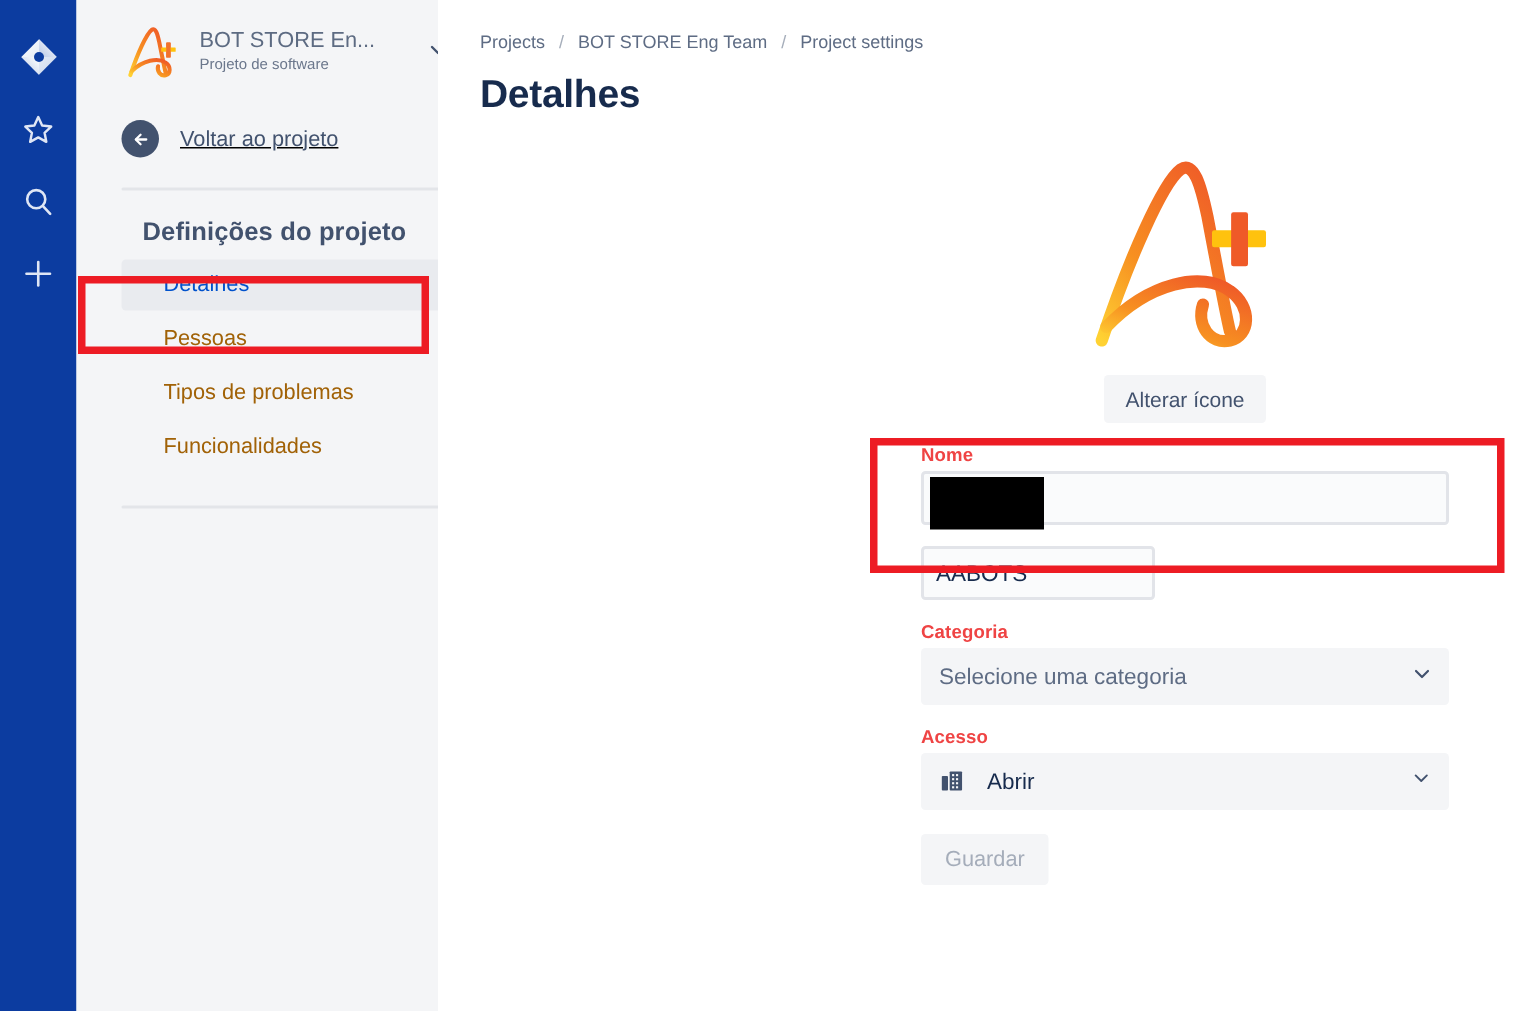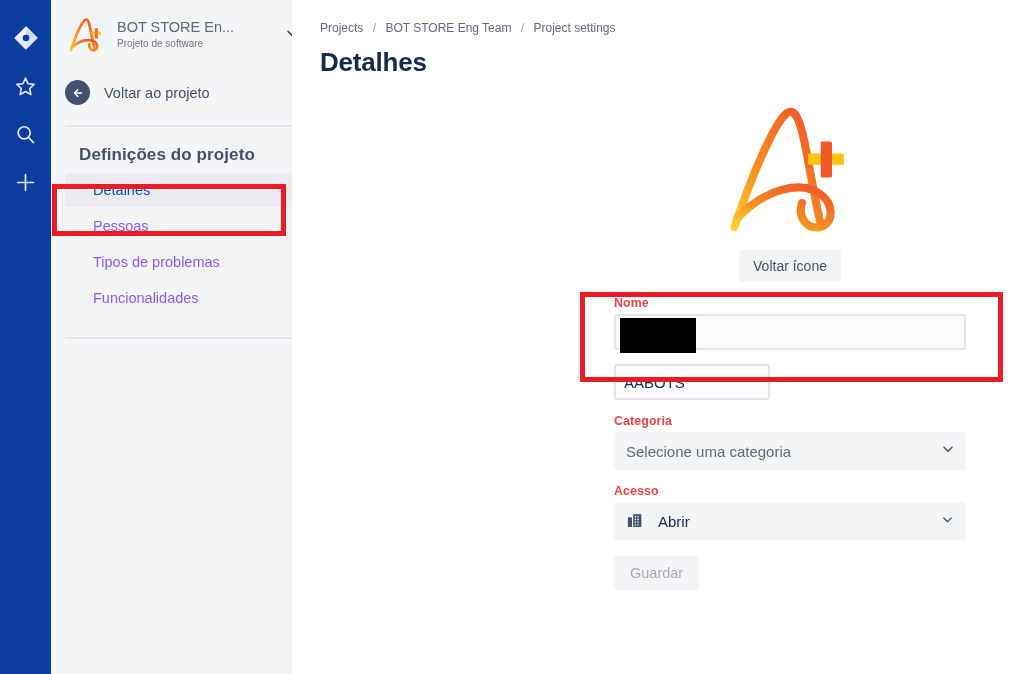--- a/index.html
+++ b/index.html
@@ -28,60 +28,61 @@
   #rail-star { margin-top: 8px; }
   #rail-search { margin-top: 8px; }
   #rail-plus { margin-top: 8px; }
 
   
   #sidebar {
     position: absolute; left: 51px; top: 0;
     width: 264px; height: 674px;
     background: #f4f5f7;
     border-right: 1px solid #e6e7ea;
+    padding-left: 16px;
   }
   #project-header {
     display: flex; align-items: center;
     padding: 14px 12px 10px 14px;
     cursor: pointer;
   }
   #project-avatar { width: 42px; height: 42px; flex: 0 0 42px; }
   #project-meta { margin-left: 10px; flex: 1 1 auto; min-width: 0; }
   #project-name {
     font-size: 14.5px; color: #5d6b82; line-height: 17px;
     white-space: nowrap; overflow: hidden;
   }
   #project-type {
     font-size: 10px; color: #6b778c; line-height: 16px;
     white-space: nowrap; overflow: hidden;
   }
   #project-chevron { flex: 0 0 18px; margin-left: 4px; color: #42526e; }
 
   #back-row {
     display: flex; align-items: center;
-    margin: 8px 0 0 14px; padding: 6px 0; cursor: pointer;
+    margin: 8px 0 0 14px; padding: 6px 0; cursor: pointer; text-decoration: underline;
   }
   #back-circle {
     width: 25px; height: 25px; border-radius: 50%;
     background: #42526e; display: flex; align-items: center; justify-content: center;
     flex: 0 0 25px;
   }
   #back-label { margin-left: 14px; font-size: 14.5px; color: #42526e; }
 
   .sb-divider {
     height: 2px; background: #e3e5e9; border-radius: 1px;
     margin: 14px 18px 0 14px;
   }
   #settings-heading {
     font-size: 17px; font-weight: bold; color: #42526e;
     padding: 18px 0 6px 28px; letter-spacing: .1px;
   }
   .nav-item {
     height: 34px; display: flex; align-items: center;
-    padding-left: 28px; font-size: 14.5px; color: #8b5cf6;
+    padding-left: 28px; font-size: 14.5px; color: #a16207;
     margin: 2px 14px 2px 14px; border-radius: 3px; cursor: pointer;
   }
   .nav-item.selected { background: #e9ebef; color: #0052cc; }
 
   
   #main { position: absolute; left: 292px; top: 0; right: 0; bottom: 0; background: #fff; }
   #breadcrumb {
     position: absolute; left: 28px; top: 21px;
     font-size: 12px; color: #5e6c84; white-space: nowrap;
   }
@@ -286,21 +287,21 @@
               </linearGradient>
             </defs>
             <g fill="none" stroke="url(#aGradBig)" stroke-width="5.4" stroke-linecap="round" stroke-linejoin="round">
               <path d="M13 88 C25 52 40 18 48 12 C54 8 57 19 60 33 C64 54 68 76 70 84"></path>
               <path d="M15 82 C34 62 58 57 70 66 C80 73 79 86 70 88 C61 90 55 81 58 72"></path>
             </g>
             <rect x="62" y="39" width="24" height="7.5" rx="1" fill="#ffc20e"></rect>
             <rect x="70.5" y="31" width="7.5" height="24" rx="1" fill="#ef5a28"></rect>
           </svg>
         </div>
-        <button id="change-icon-btn">Voltar ícone</button>
+        <button id="change-icon-btn">Alterar ícone</button>
       </div>
 
       
       <div class="field">
         <div class="field-label">Nome</div>
         <div id="name-wrap">
           <input class="text-input" id="name-input" type="text" value="Eng Team" style="">
           <div id="name-redaction"></div>
         </div>
       </div>

